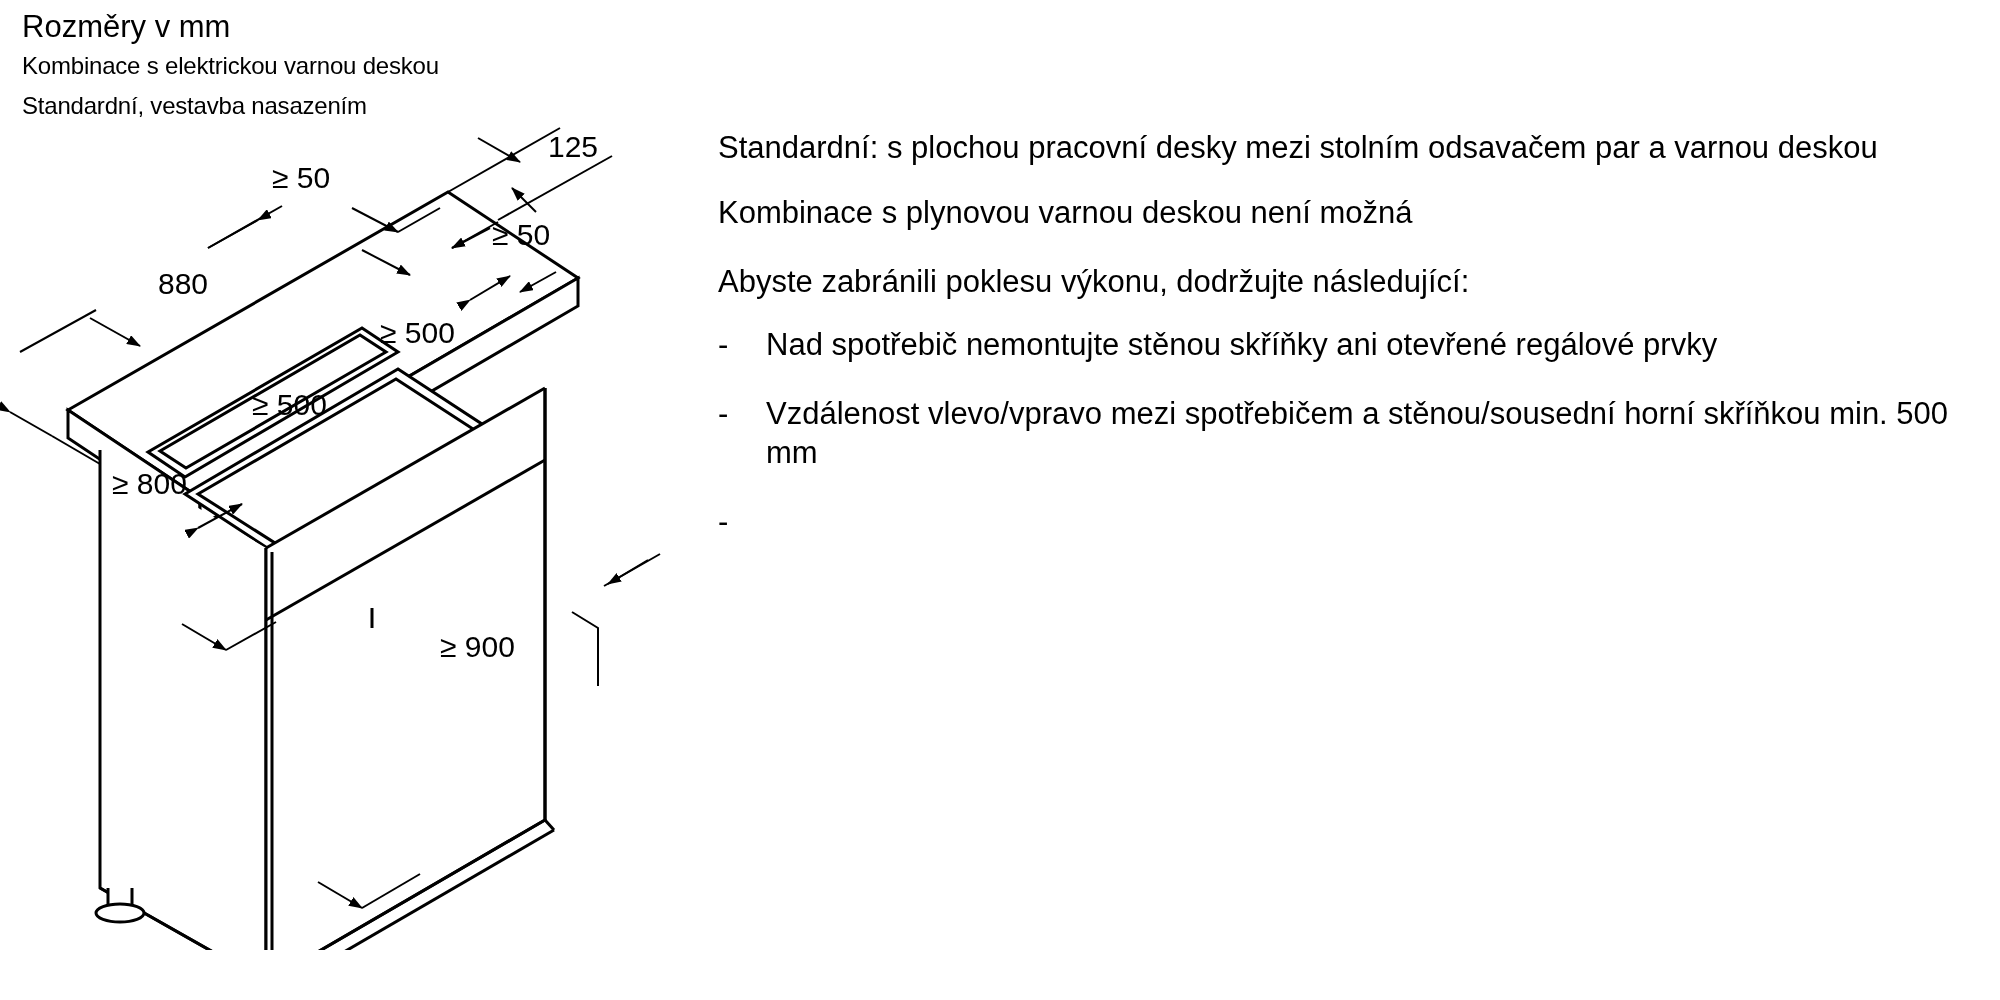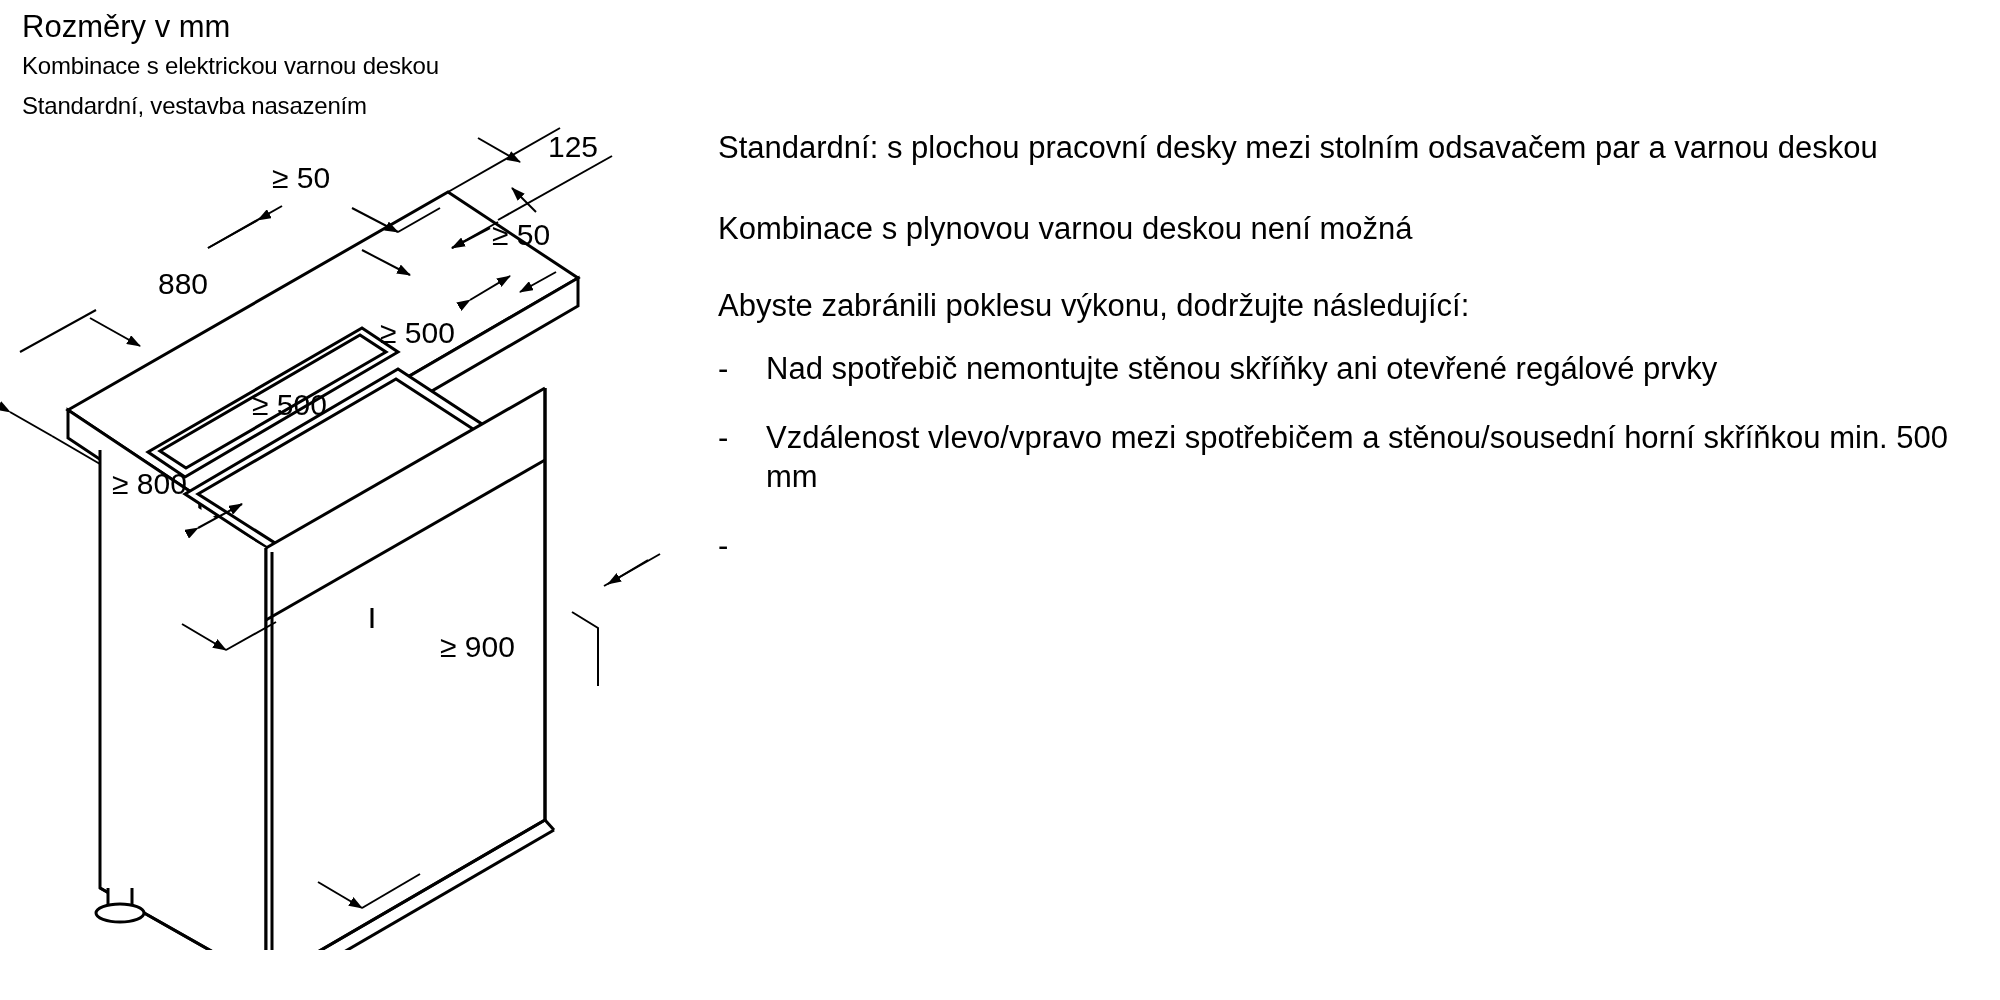--- a/index.html
+++ b/index.html
@@ -52,23 +52,23 @@
   #textcol {
     position: absolute;
     left: 718px;
     top: 128px;
     width: 1270px;
   }
   .para {
     font-size: 31px;
     line-height: 39px;
     font-weight: 400;
-    margin-bottom: 42px;
-  }
-  .para.tight { margin-bottom: 38px; }
+    margin-bottom: 26px;
+  }
+  .para.tight { margin-bottom: 30px; }
   .bullets { margin: 0; padding: 0; }
   .bullet {
     position: relative;
     font-size: 31px;
     line-height: 39px;
     padding-left: 48px;
     margin-bottom: 30px;
   }
   .bullet .dash {
     position: absolute;

